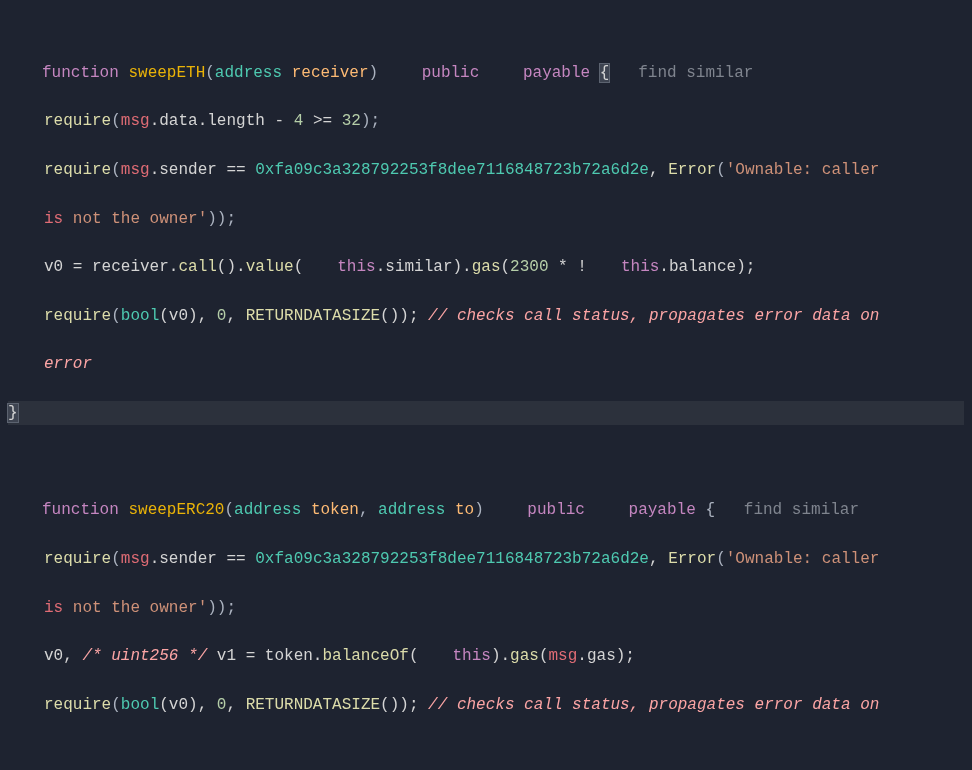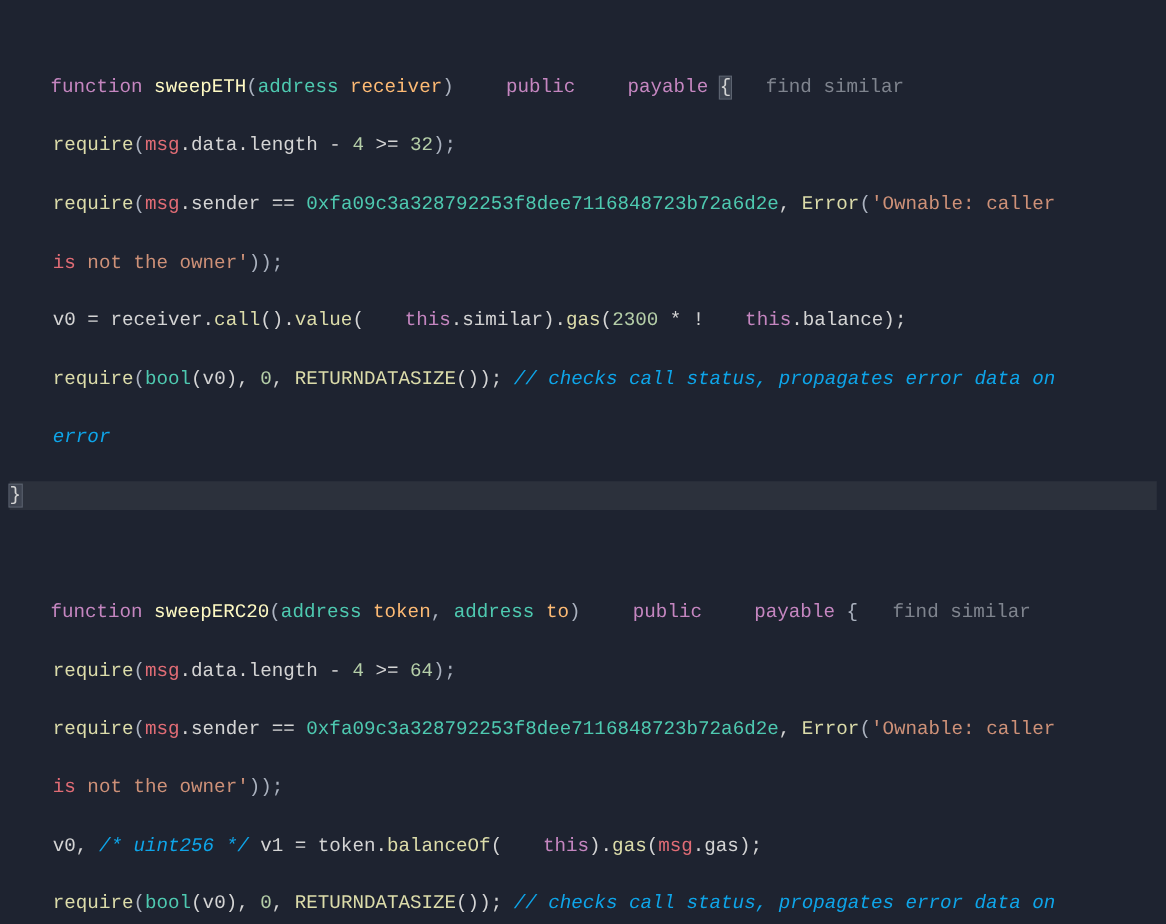--- a/index.html
+++ b/index.html
@@ -13,48 +13,47 @@
     width: 972px;
     height: 770px;
     overflow: hidden;
   }
   .code { white-space: pre; }
   .line { min-height: 1.52em; }
   .indent1 { padding-left: 36px; }
   .kw { color: #c586c0; margin-left: 34px; }
   .type { color: #4ec9b0; margin-top: 38px; }
   .fn { color: #dcdcaa; margin-top: 12px; }
-  .fnname { color: #fef9c3; }
+  .fnname { color: #eab308; }
   .num { color: #b5cea8; }
   .str { color: #ce9178; }
   .addr { color: #4ec9b0; }
   .var { color: #fdba74; margin-top: 36px; }
   .builtin { color: #e06c75; }
-  .comment { color: #0ea5e9; font-style: italic; text-align: right; }
+  .comment { color: #fca5a5; font-style: italic; text-align: right; }
   .findsim { color: #7f848e; cursor: pointer; }
   .paren { color: #abb2bf; }
   .brace-hl { background: #3e4451; color: #d4d4d4; outline: 1px solid #5c6370; }
   .curline { background: #2c313c; display: block; width: 100%; }
 </style>
 </head>
 <body>
 
 <div class="code">
 
 <div class="line"><span class="kw">function</span> <span class="fnname">sweepETH</span><span class="paren">(</span><span class="type">address</span> <span class="var">receiver</span><span class="paren">)</span> <span class="kw">public</span> <span class="kw">payable</span> <span class="brace-hl">{</span>   <span class="findsim">find similar</span></div>
 <div class="line indent1"><span class="fn">require</span><span class="paren">(</span><span class="builtin">msg</span><span>.data.length - </span><span class="num">4</span><span> &gt;= </span><span class="num">32</span><span class="paren">);</span></div>
 <div class="line indent1"><span class="fn">require</span><span class="paren">(</span><span class="builtin">msg</span><span>.sender == </span><span class="addr">0xfa09c3a328792253f8dee7116848723b72a6d2e</span><span>, </span><span class="fn">Error</span><span class="paren">(</span><span class="str">'Ownable: caller</span></div>
 <div class="line indent1"><span class="str"><span class="builtin">is</span><span> not the owner'</span></span><span class="paren">));</span></div>
 <div class="line indent1"><span>v0 = receiver.</span><span class="fn">call</span><span>().</span><span class="fn">value</span><span>(</span><span class="kw">this</span><span>.similar).</span><span class="fn">gas</span><span>(</span><span class="num">2300</span><span> * !</span><span class="kw">this</span><span>.balance);</span></div>
 <div class="line indent1"><span class="fn">require</span><span class="paren">(</span><span class="type">bool</span><span>(v0), </span><span class="num">0</span><span>, </span><span class="fn">RETURNDATASIZE</span><span>());</span><span class="comment"> // checks call status, propagates error data on</span></div>
 <div class="line indent1"><span class="comment">error</span></div>
 <div class="line curline"><span class="brace-hl">}</span></div>
 <div class="line">&nbsp;</div>
 <div class="line"><span class="kw">function</span> <span class="fnname">sweepERC20</span><span class="paren">(</span><span class="type">address</span> <span class="var">token</span><span class="paren">, </span><span class="type">address</span> <span class="var">to</span><span class="paren">)</span> <span class="kw">public</span> <span class="kw">payable</span> <span class="paren">{</span>   <span class="findsim">find similar</span></div>
-<div class="line indent1"><span class="fn">require</span><span class="paren">(</span><span class="builtin">msg</span><span>.data.length - </span><span class="num">4</span><span> &gt;= </span><span class="num">64</span><span class="paren">);</span></div>
 <div class="line indent1"><span class="fn">require</span><span class="paren">(</span><span class="builtin">msg</span><span>.sender == </span><span class="addr">0xfa09c3a328792253f8dee7116848723b72a6d2e</span><span>, </span><span class="fn">Error</span><span class="paren">(</span><span class="str">'Ownable: caller</span></div>
 <div class="line indent1"><span class="str"><span class="builtin">is</span><span> not the owner'</span></span><span class="paren">));</span></div>
 <div class="line indent1"><span>v0, </span><span class="comment">/* uint256 */</span><span> v1 = token.</span><span class="fn">balanceOf</span><span>(</span><span class="kw">this</span><span>).</span><span class="fn">gas</span><span>(</span><span class="builtin">msg</span><span>.gas);</span></div>
 <div class="line indent1"><span class="fn">require</span><span class="paren">(</span><span class="type">bool</span><span>(v0), </span><span class="num">0</span><span>, </span><span class="fn">RETURNDATASIZE</span><span>());</span><span class="comment"> // checks call status, propagates error data on</span></div>
 
 
 
 
 
 

